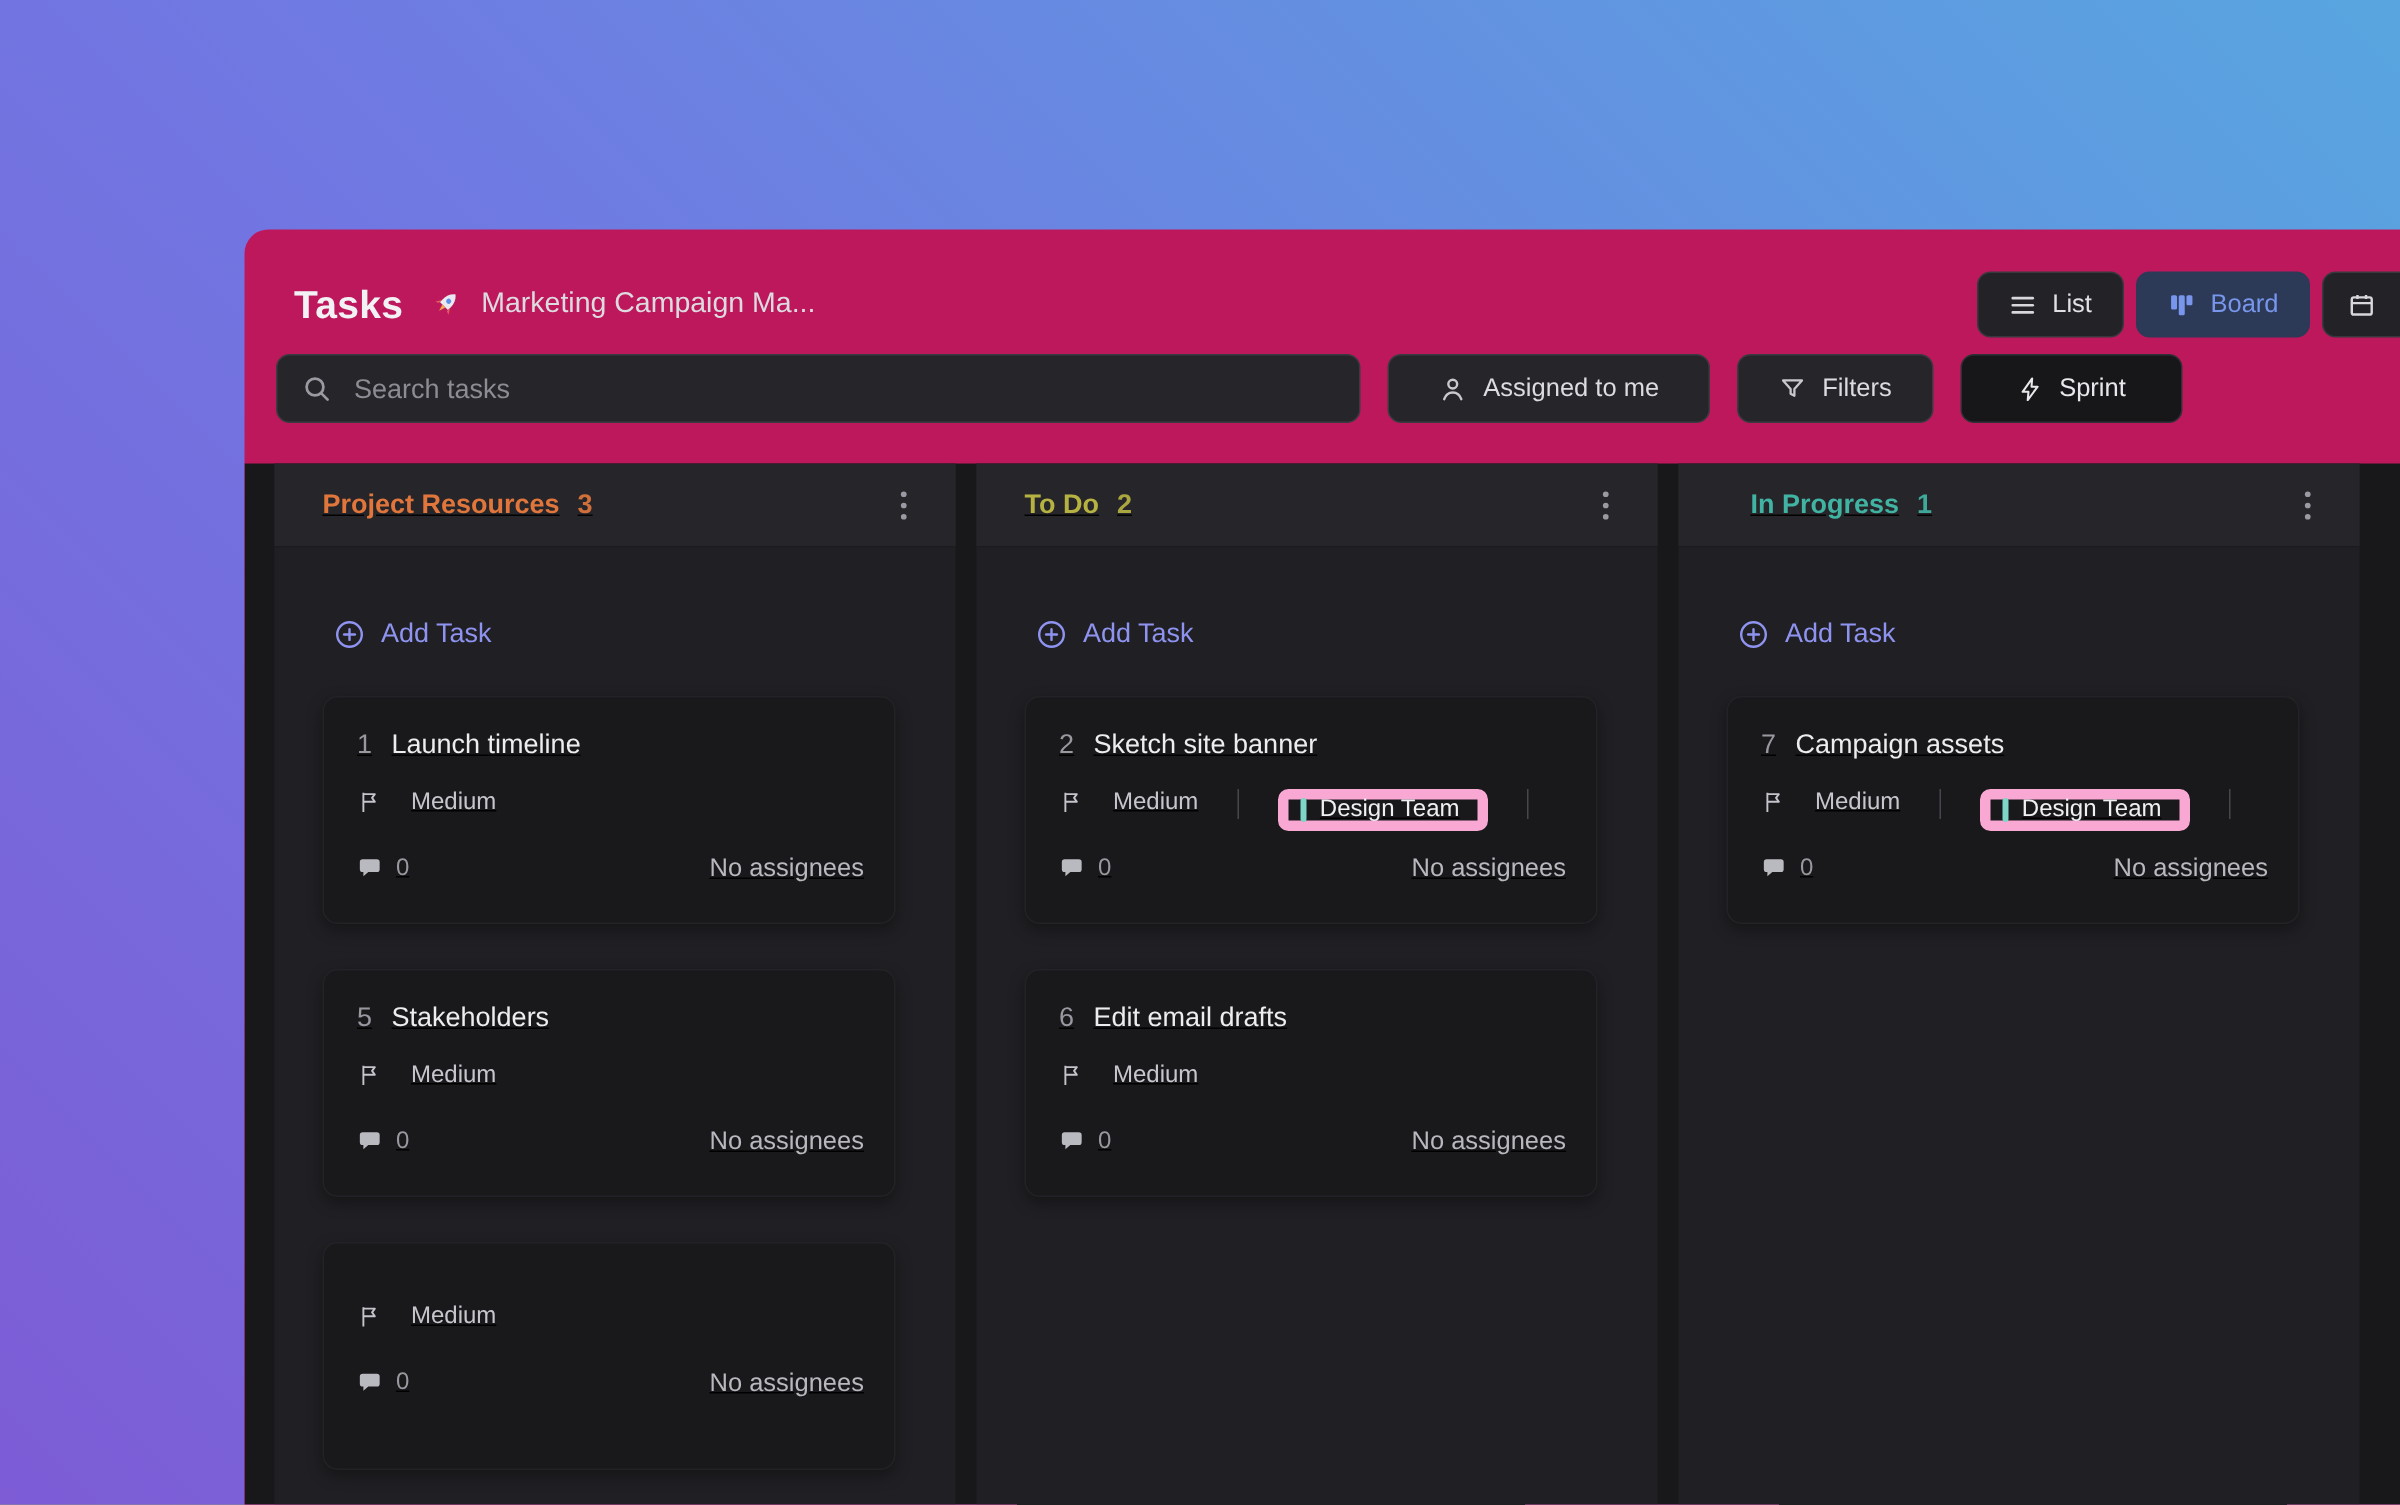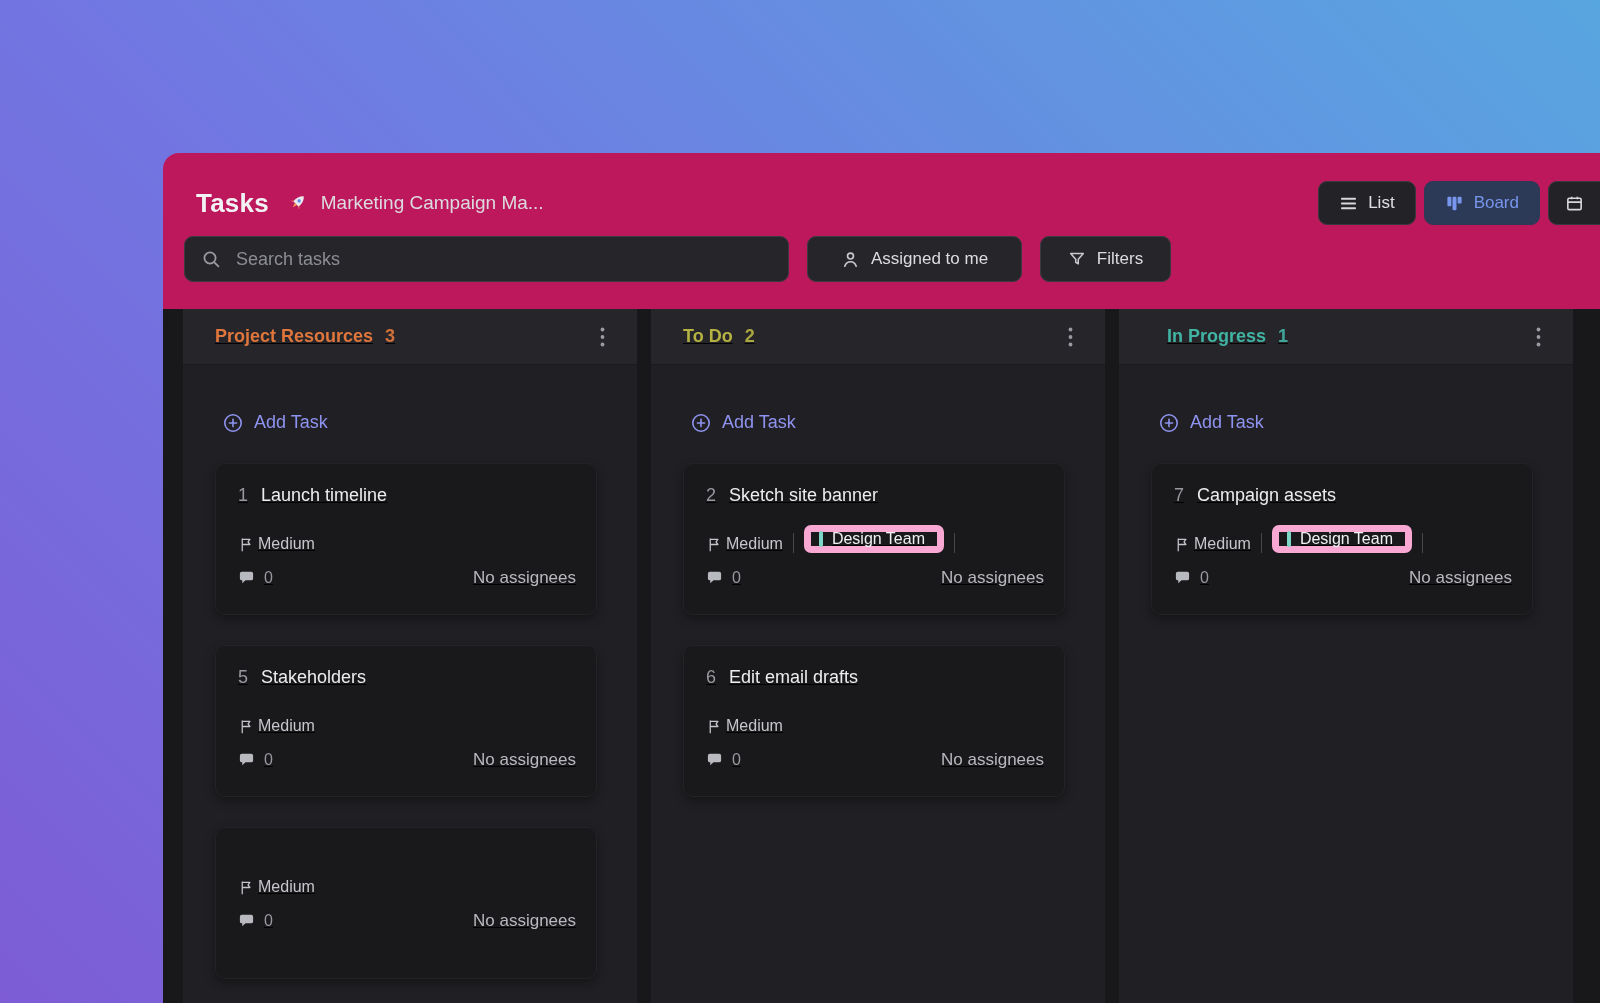--- a/index.html
+++ b/index.html
@@ -36,21 +36,21 @@
   }
   .view-btn.active { background: #2c3a58; border-color: #2c3a58; }
   .view-btn.partial { width: 120px; margin-right: -68px; padding: 0 16px; }
   .view-btn svg { flex: none; }
   
   .toolbar {
     display: flex; align-items: center; gap: 18px;
     padding: 9px 0 0 21px; height: 55px; flex: none;
   }
   .search-box {
-    width: 605px; height: 46px;
+    width: 723px; height: 46px;
     display: flex; align-items: center; gap: 13px;
     padding: 0 16px;
     background: #26262a; border: 1px solid #3a3a40; border-radius: 9px;
   }
   .search-box input {
     flex: 1; background: transparent; border: none; outline: none;
     color: #e8e8ec; font-size: 18px; font-family: inherit;
   }
   .search-box input::placeholder { color: #8c8c94; }
   .tool-btn {
@@ -91,21 +91,21 @@
   .card {
     background: #19191c; border-radius: 10px;
     border: 1px solid #232327;
     box-shadow: 0 4px 10px rgba(0,0,0,.35);
     height: 152px; padding: 21px 20px 0 22px;
     cursor: pointer;
   }
   .card-title-row { display: flex; align-items: baseline; gap: 13px; }
   .card-id { font-size: 18px; color: #98989f; }
   .card-title { font-size: 18px; color: #ededf0; }
-  .card-meta-row { margin-top: 19px; display: flex; align-items: flex-end; gap: 3px; height: 28px; }
+  .card-meta-row { margin-top: 19px; display: flex; align-items: flex-start; gap: 19px; height: 28px; }
   .priority { font-size: 16px; color: #c6c6cc; }
   .meta-divider { width: 1px; height: 20px; background: #46464c; margin: 0 7px; }
   .tag-pill {
     display: inline-flex; align-items: center; gap: 9px;
     border: 7px solid #f9a8d4; border-radius: 7px;
     padding: 3px 12px 3px 8px; height: 28px;
   }
   .tag-bar { width: 4px; height: 16px; border-radius: 2px; }
   .tag-label { font-size: 16px; color: #f0f0f3; }
   .card-footer-row { margin-top: 15px; display: flex; align-items: center; gap: 9px; }
@@ -187,20 +187,28 @@
       <span>Assigned to me</span>
     </button>
     <button class="tool-btn btn-filters">
       <span class="icon">
         <svg width="18" height="18" viewBox="0 0 20 20" fill="none" stroke="#c8c8ce" stroke-width="1.7" stroke-linejoin="round">
           <path d="M3 4 h14 l-5.6 6.3 v5.1 l-2.8 -1.6 v-3.5 z"></path>
         </svg>
       </span>
       <span>Filters</span>
     </button>
+    <button class="tool-btn btn-sprint">
+      <span class="icon">
+        <svg width="17" height="17" viewBox="0 0 20 20" fill="none" stroke="#e8e8ec" stroke-width="1.6" stroke-linejoin="round">
+          <path d="M11.5 1.5 L4 12 h4.6 L8 18.5 L15.8 8 h-4.8 z"></path>
+        </svg>
+      </span>
+      <span>Sprint</span>
+    </button>
   </div>
 
   <div class="board">
 
     <div class="column">
       <div class="column-header">
         <span class="column-name" style="color: rgb(224, 118, 60);">Project Resources</span>
         <span class="column-count" style="color: rgb(224, 118, 60);">3</span>
         <button class="column-menu">
           <svg width="5" height="20" viewBox="0 0 5 20" fill="#9a9aa2">

